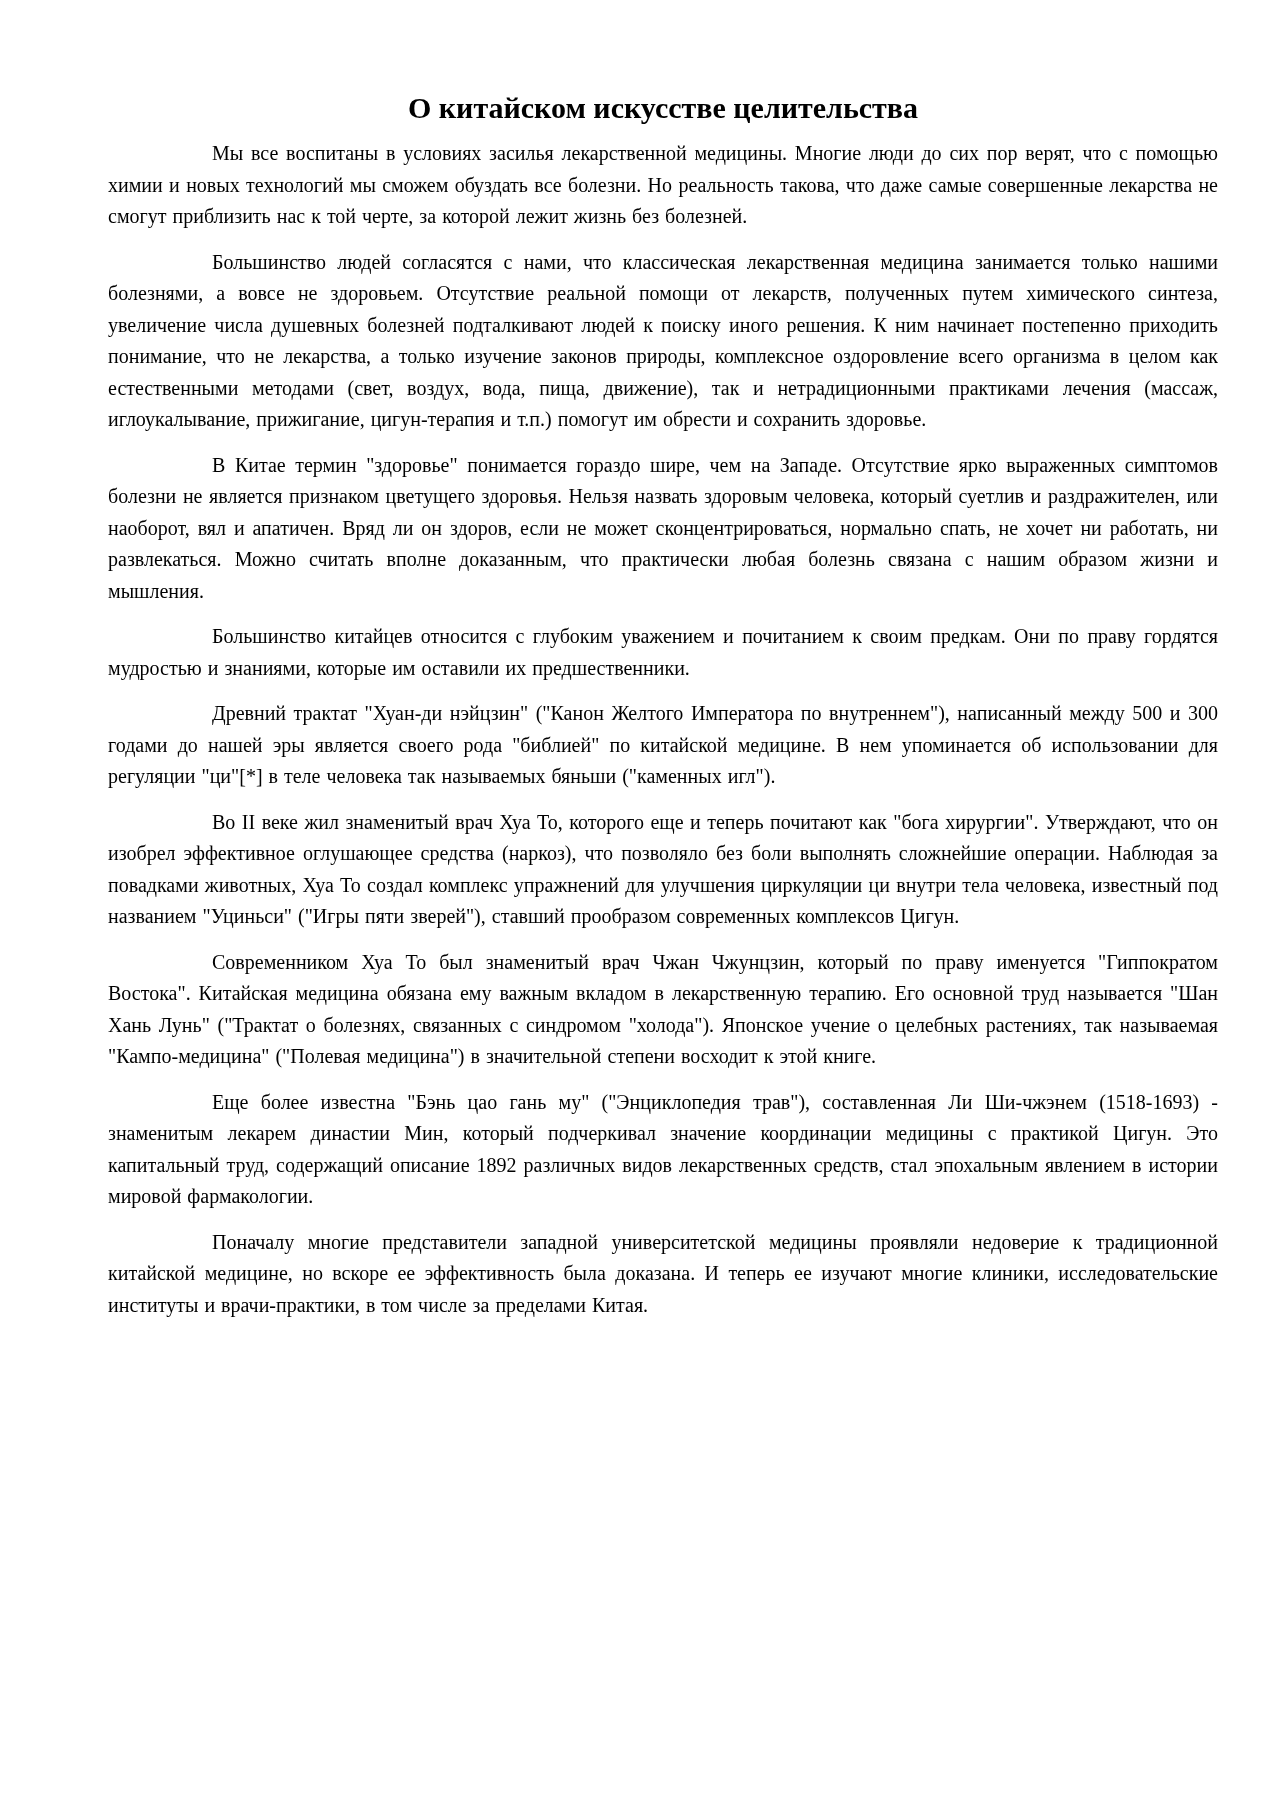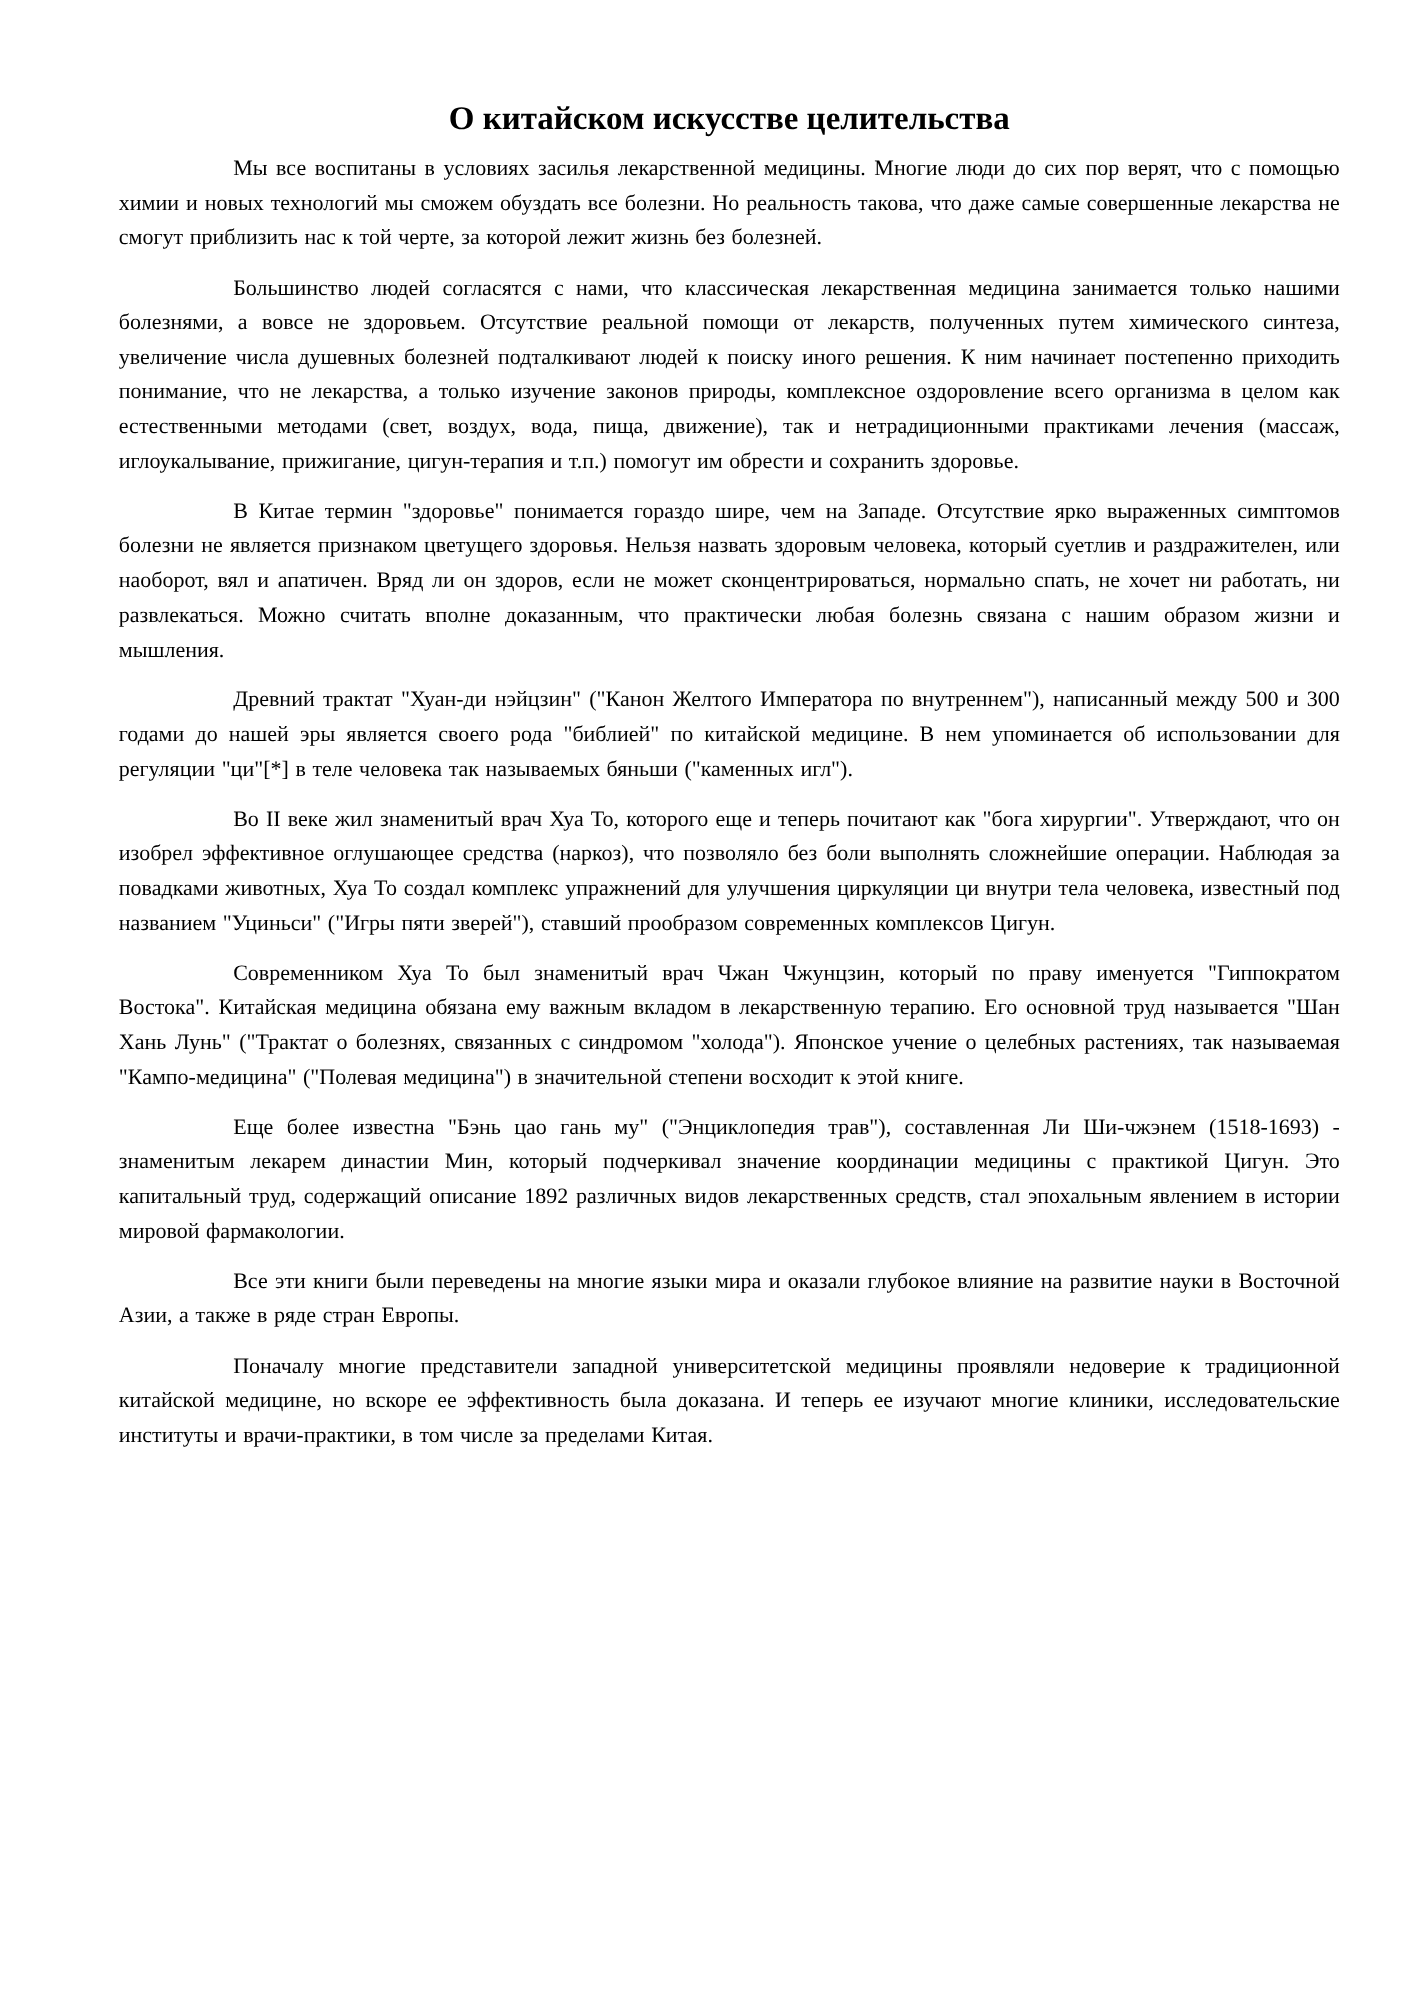--- a/index.html
+++ b/index.html
@@ -38,19 +38,19 @@
   }
 </style>
 </head>
 <body>
 
 <div class="page">
   <h1 class="doc-title">О китайском искусстве целительства</h1>
   <p class="para">Мы все воспитаны в условиях засилья лекарственной медицины. Многие люди до сих пор верят, что с помощью химии и новых технологий мы сможем обуздать все болезни. Но реальность такова, что даже самые совершенные лекарства не смогут приблизить нас к той черте, за которой лежит жизнь без болезней.</p>
   <p class="para">Большинство людей согласятся с нами, что классическая лекарственная медицина занимается только нашими болезнями, а вовсе не здоровьем. Отсутствие реальной помощи от лекарств, полученных путем химического синтеза, увеличение числа душевных болезней подталкивают людей к поиску иного решения. К ним начинает постепенно приходить понимание, что не лекарства, а только изучение законов природы, комплексное оздоровление всего организма в целом как естественными методами (свет, воздух, вода, пища, движение), так и нетрадиционными практиками лечения (массаж, иглоукалывание, прижигание, цигун-терапия и т.п.) помогут им обрести и сохранить здоровье.</p>
   <p class="para">В Китае термин "здоровье" понимается гораздо шире, чем на Западе. Отсутствие ярко выраженных симптомов болезни не является признаком цветущего здоровья. Нельзя назвать здоровым человека, который суетлив и раздражителен, или наоборот, вял и апатичен. Вряд ли он здоров, если не может сконцентрироваться, нормально спать, не хочет ни работать, ни развлекаться. Можно считать вполне доказанным, что практически любая болезнь связана с нашим образом жизни и мышления.</p>
+  <p class="para">Большинство китайцев относится с глубоким уважением и почитанием к своим предкам. Они по праву гордятся мудростью и знаниями, которые им оставили их предшественники.</p>
   <p class="para">Древний трактат "Хуан-ди нэйцзин" ("Канон Желтого Императора по внутреннем"), написанный между 500 и 300 годами до нашей эры является своего рода "библией" по китайской медицине. В нем упоминается об использовании для регуляции "ци"[*] в теле человека так называемых бяньши ("каменных игл").</p>
   <p class="para">Во II веке жил знаменитый врач Хуа То, которого еще и теперь почитают как "бога хирургии". Утверждают, что он изобрел эффективное оглушающее средства (наркоз), что позволяло без боли выполнять сложнейшие операции. Наблюдая за повадками животных, Хуа То создал комплекс упражнений для улучшения циркуляции ци внутри тела человека, известный под названием "Уциньси" ("Игры пяти зверей"), ставший прообразом современных комплексов Цигун.</p>
   <p class="para">Современником Хуа То был знаменитый врач Чжан Чжунцзин, который по праву именуется "Гиппократом Востока". Китайская медицина обязана ему важным вкладом в лекарственную терапию. Его основной труд называется "Шан Хань Лунь" ("Трактат о болезнях, связанных с синдромом "холода"). Японское учение о целебных растениях, так называемая "Кампо-медицина" ("Полевая медицина") в значительной степени восходит к этой книге.</p>
   <p class="para">Еще более известна "Бэнь цао гань му" ("Энциклопедия трав"), составленная Ли Ши-чжэнем (1518-1693) - знаменитым лекарем династии Мин, который подчеркивал значение координации медицины с практикой Цигун. Это капитальный труд, содержащий описание 1892 различных видов лекарственных средств, стал эпохальным явлением в истории мировой фармакологии.</p>
-  <p class="para">Все эти книги были переведены на многие языки мира и оказали глубокое влияние на развитие науки в Восточной Азии, а также в ряде стран Европы.</p>
   <p class="para">Поначалу многие представители западной университетской медицины проявляли недоверие к традиционной китайской медицине, но вскоре ее эффективность была доказана. И теперь ее изучают многие клиники, исследовательские институты и врачи-практики, в том числе за пределами Китая.</p>
 </div>
 
 </body></html>

